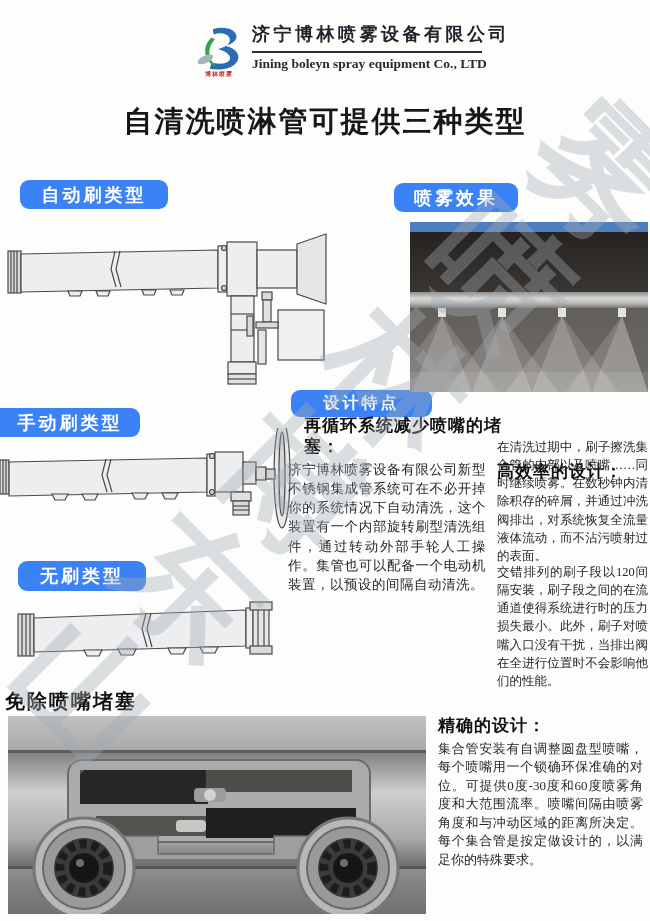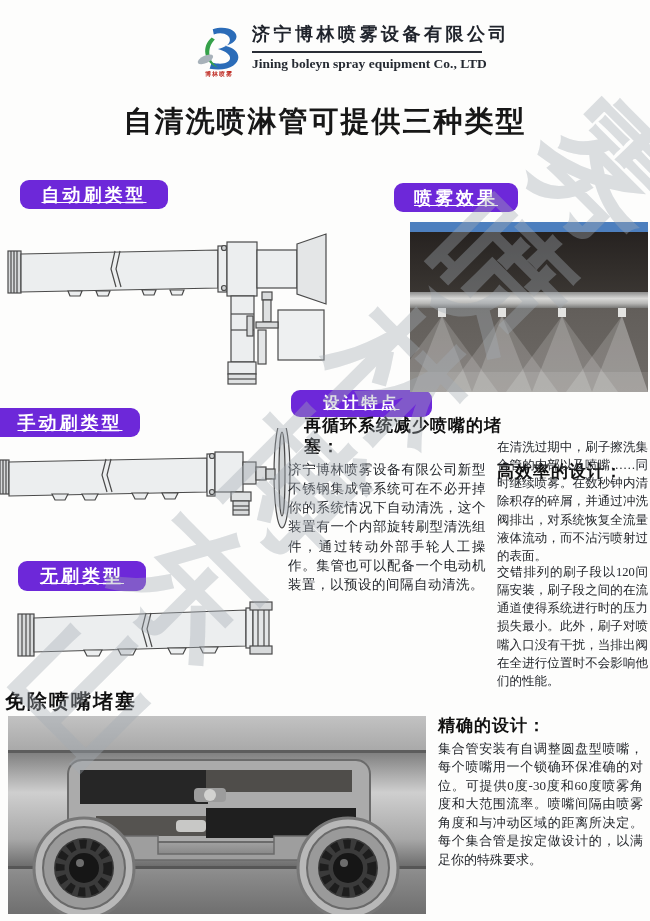--- a/index.html
+++ b/index.html
@@ -15,23 +15,23 @@
   .company-cn{font-size:18px;font-weight:bold;letter-spacing:3.5px;color:#20242c;white-space:nowrap;
         border-bottom:2px solid #2a2e36;padding-bottom:5px;}
   .company-en{font-family:"Liberation Serif",serif;font-size:13.5px;font-weight:bold;
         color:#252a32;margin-top:3px;white-space:nowrap;}
 
   
   .main-title{position:absolute;left:0;top:102px;width:650px;text-align:center;
         font-size:29px;font-weight:bold;letter-spacing:2px;color:#171717;font-family:Liberation Serif, serif;}
 
   
-  .pill{position:absolute;background:#6d28d9;color:#fff;font-weight:bold;
+  .pill{position:absolute;background:#3b82f6;color:#fff;font-weight:bold;
         display:flex;align-items:center;justify-content:center;border-radius:9px;
-        font-size:18px;letter-spacing:3px;text-decoration:underline;}
+        font-size:18px;letter-spacing:3px;}
   .pill-auto{left:20px;top:180px;width:148px;height:29px;}
   .pill-spray{left:394px;top:183px;width:124px;height:29px;}
   .pill-manual{left:0;top:408px;width:140px;height:29px;border-radius:0 9px 9px 0;}
   .pill-design{left:291px;top:390px;width:141px;height:27px;font-size:16px;}
   .pill-brushless{left:8px;top:561px;width:128px;height:30px;margin-left:10px;}
 
   .avoid-clog{position:absolute;left:5px;top:688px;font-size:20px;font-weight:bold;
         letter-spacing:2px;color:#111;}
 
   

